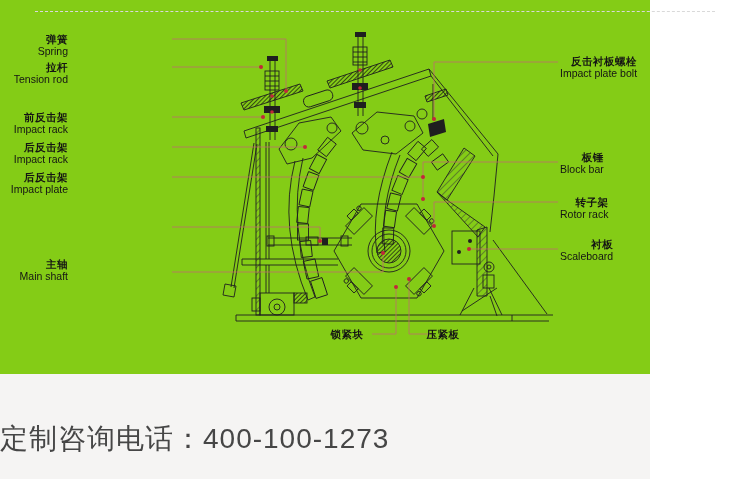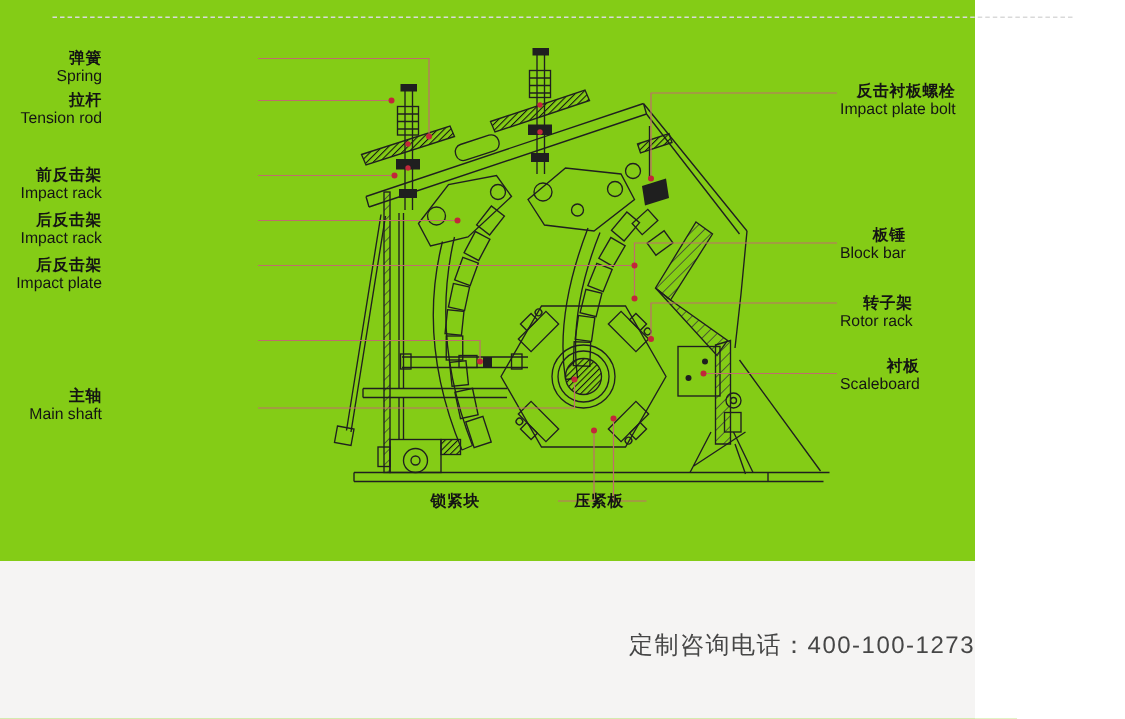--- a/index.html
+++ b/index.html
@@ -15,23 +15,23 @@
   svg.diagram{position:absolute;top:0;left:0}
   svg .art{stroke:var(--line-art);fill:none;stroke-width:.9;stroke-linejoin:miter}
   svg .k{fill:var(--line-art);stroke:none}
   svg .leaders{stroke:var(--leader-line);fill:none;stroke-width:.8}
   svg .dots circle{fill:var(--leader-dot);stroke:none}
   .lbl{position:absolute;line-height:12px;font-size:10.5px;color:var(--label-text);white-space:nowrap}
   .lbl .zh{display:block;font-weight:700;letter-spacing:.5px}
   .lbl .en{display:block;font-weight:400}
   .lbl-l{right:582px;text-align:right}
   .lbl-r{left:560px;text-align:right}
-  .lbl-b{width:120px;}
+  .lbl-b{width:120px;text-align:center}
   .footer{position:absolute;left:0;right:0;top:374px;bottom:0;background:var(--footer-bg)}
-  .footer .phone{padding-top:46px;text-align:right;font-size:16px;letter-spacing:1px;
+  .footer .phone{padding-top:46px;text-align:left;font-size:28px;letter-spacing:1px;
     color:var(--footer-text)}
 </style>
 </head>
 <body>
 
 <div class="stage">
 
   <div class="dashed-rule"></div>
 
   <svg class="diagram" width="750" height="479" viewBox="0 0 750 479">

